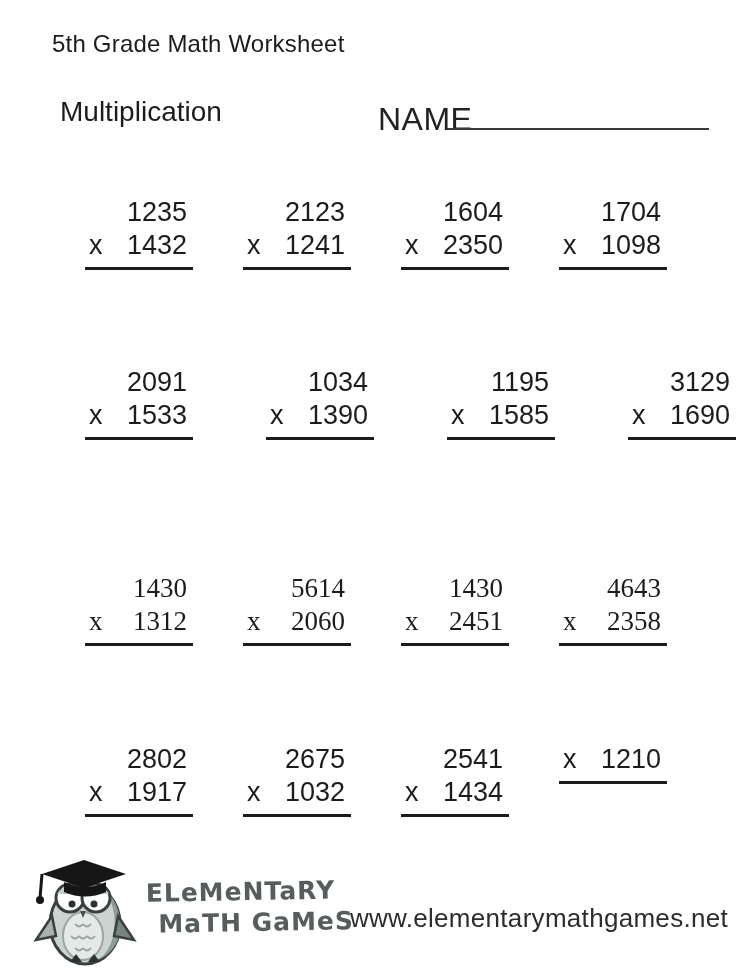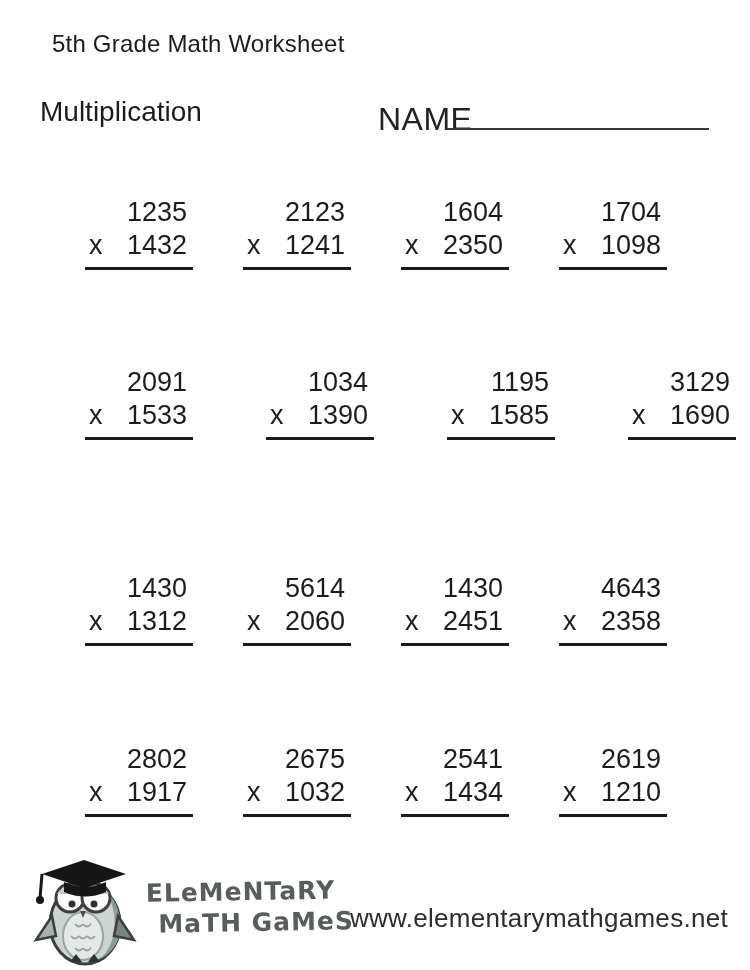--- a/index.html
+++ b/index.html
@@ -10,40 +10,40 @@
     background:#ffffff;
     font-family:"Liberation Sans", sans-serif;
     color:#1e1e1e;
     overflow:hidden;
   }
   .title {
     position:absolute; left:52px; top:30px;
     font-size:24px; letter-spacing:0.2px; color:#1c1c1c;
   }
   .subtitle {
-    position:absolute; left:40px; top:96px;
+    position:absolute; left:60px; top:96px;
     font-size:28px; color:#1c1c1c;
   }
   .name-block {
     position:absolute; left:378px; top:101px;
     font-size:32px; letter-spacing:0.5px; color:#222;
   }
   .name-line {
     position:absolute; left:447px; top:128px;
     width:262px; height:0;
     border-bottom:2px solid #3a3a3a;
   }
   .prob-row {
     position:absolute; left:60px;
     display:grid;
     grid-template-columns:repeat(4,158px);
   }
   .row-1 { top:180px; }
   .row-2 { top:350px;gap:23px; }
-  .row-3 { top:556px; }
+  .row-3 { top:556px;font-family:Liberation Serif, serif; }
   .row-4 { top:727px; }
   .problem {
     width:100px;
     margin:16px auto;
     font-size:27px;
     line-height:33px;
     color:#1c1c1c;
   }
   .multiplicand { text-align:right; padding-right:2px; }
   .multiplier-row {
@@ -204,21 +204,20 @@
     </div>
     <div class="problem">
       <div class="multiplicand">2541</div>
       <div class="multiplier-row">
         <span>x</span>
         <span>1434</span>
       </div>
       <div class="answer-line"></div>
     </div>
     <div class="problem">
-      <div class="multiplicand">2619</div>
       <div class="multiplier-row">
         <span>x</span>
         <span>1210</span>
       </div>
       <div class="answer-line"></div>
     </div>
   </div>
 
   <div class="owl">
     <svg width="112" height="112" viewBox="0 0 112 112">

